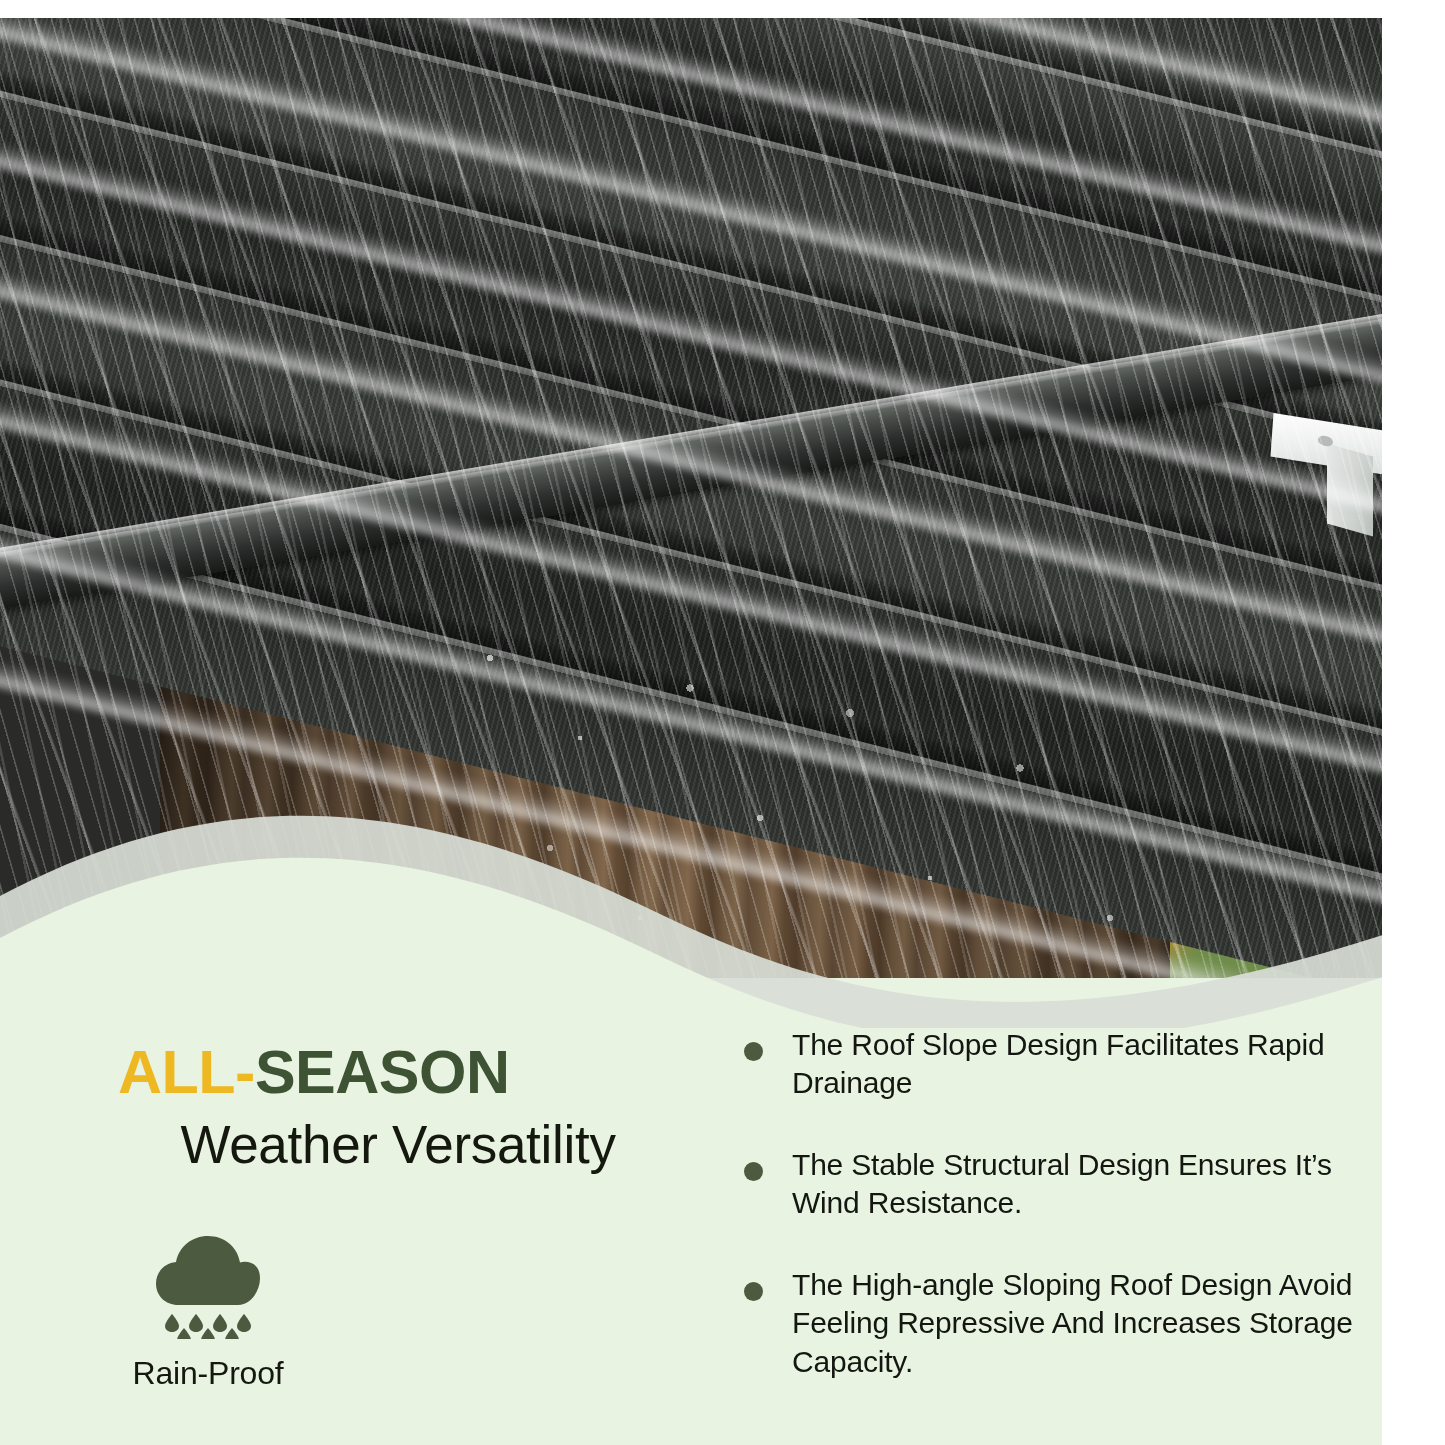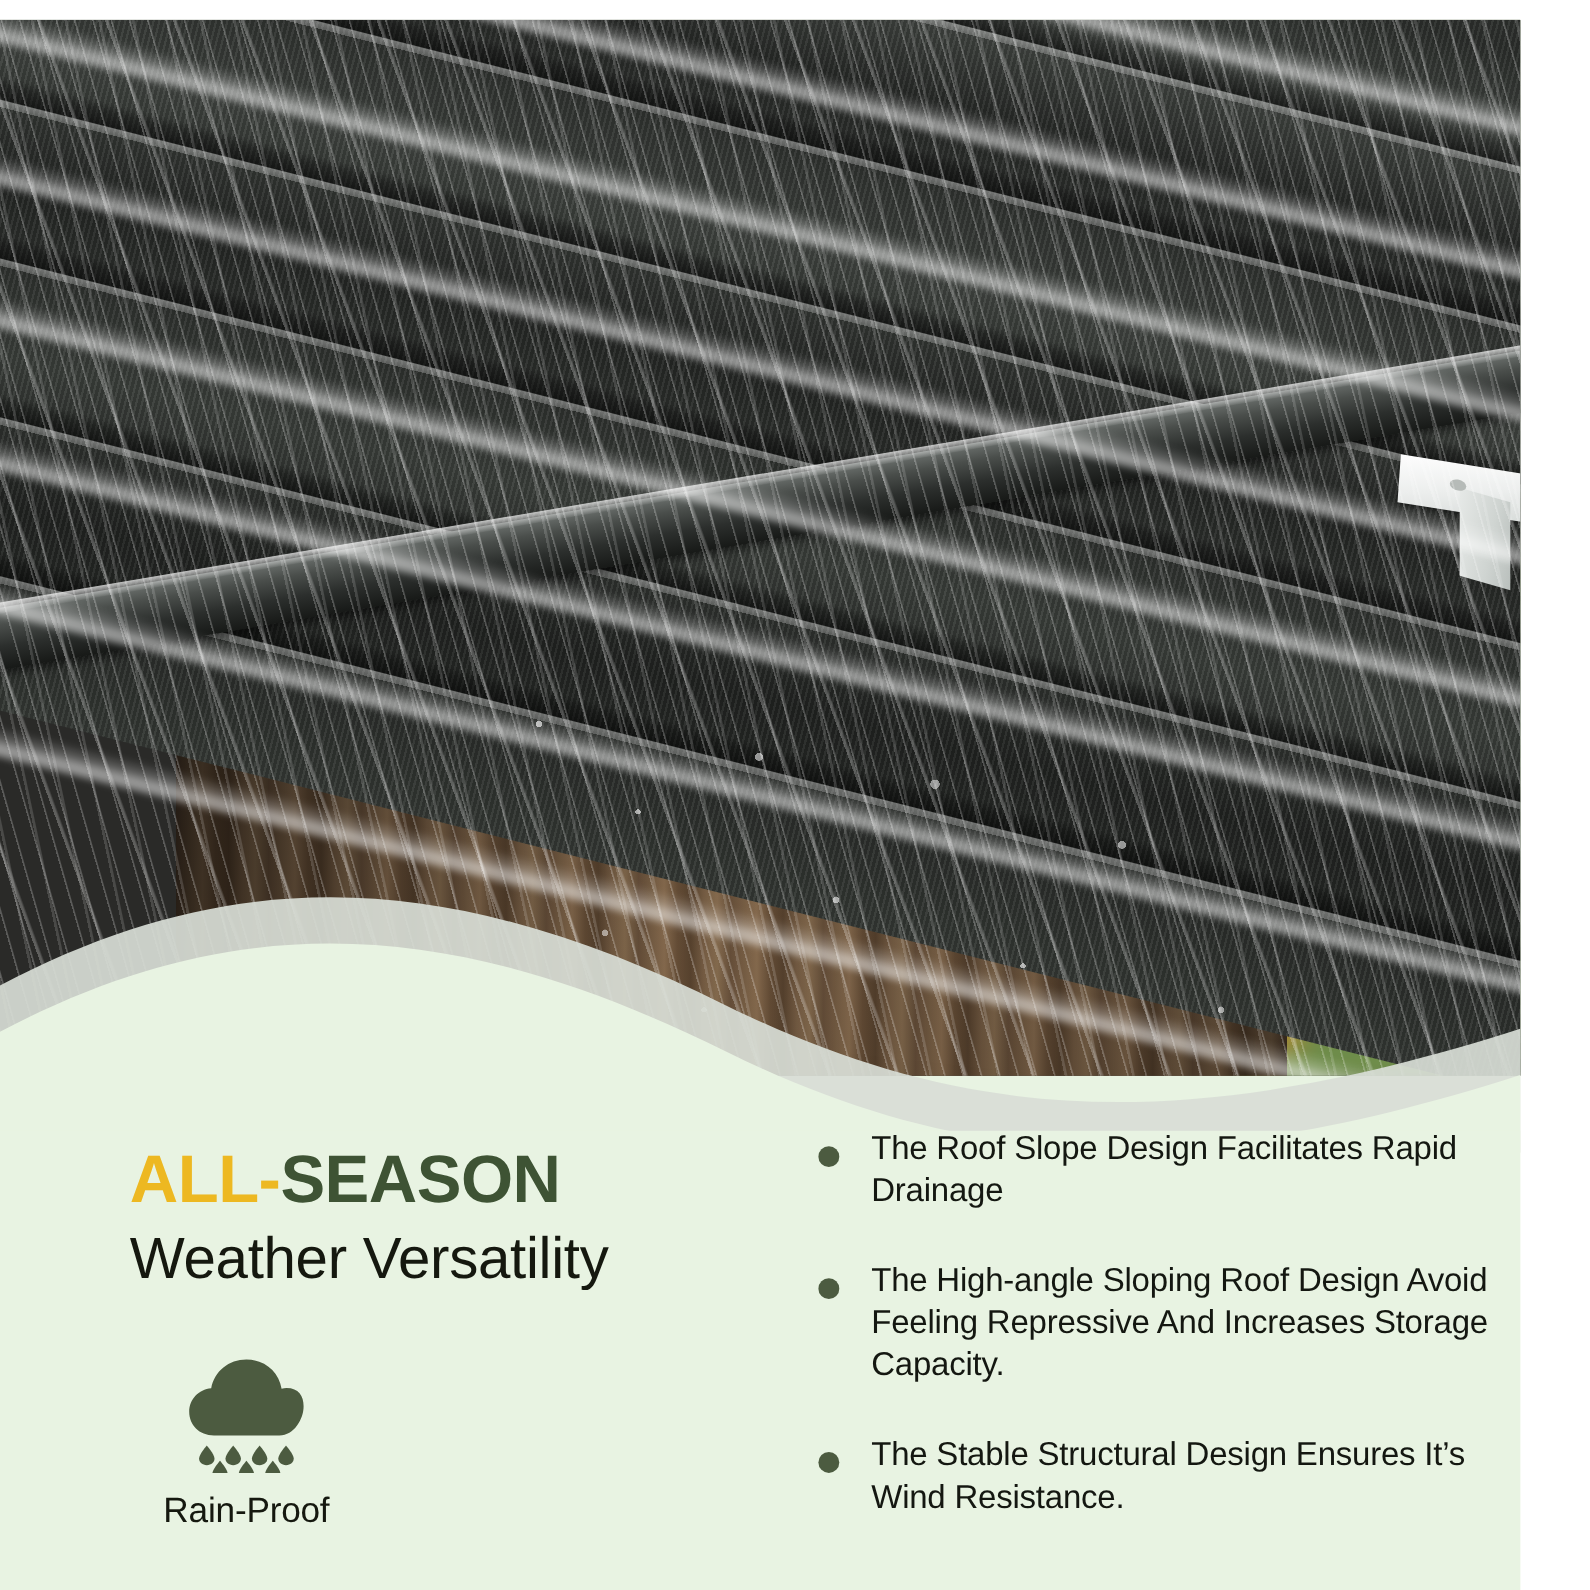--- a/index.html
+++ b/index.html
@@ -207,24 +207,25 @@
   .headline .hl-b{color:#3E5334;}
 
   .subhead{
     margin:12px 0 0 0;
     font-size:53px;
     font-weight:400;
     color:#15180f;
     letter-spacing:-0.3px;
     line-height:1.1;
     white-space:nowrap;
+    text-align:center;
   }
 
   .features{
-    position:absolute;left:150px;top:1215px;
+    position:absolute;left:134px;top:1215px;
     display:flex;
     gap:118px;
   }
   .feature{
     width:148px;
     display:flex;
     flex-direction:column;
     align-items:center;
   }
   .feature svg{display:block;}
@@ -334,23 +335,23 @@
 
   <div class="bullets">
 
     <div class="bullet">
       <span class="dot"></span>
       <span class="bullet-text">The Roof Slope Design Facilitates Rapid Drainage</span>
     </div>
 
     <div class="bullet">
       <span class="dot"></span>
+      <span class="bullet-text">The Stable Structural Design Ensures It’s Wind Resistance.</span>
+    </div>
+
+    <div class="bullet">
+      <span class="dot"></span>
       <span class="bullet-text">The High-angle Sloping Roof Design Avoid Feeling Repressive And Increases Storage Capacity.</span>
     </div>
 
-    <div class="bullet">
-      <span class="dot"></span>
-      <span class="bullet-text">The Stable Structural Design Ensures It’s Wind Resistance.</span>
-    </div>
-
   </div>
 
 </div>
 
 </body></html>

